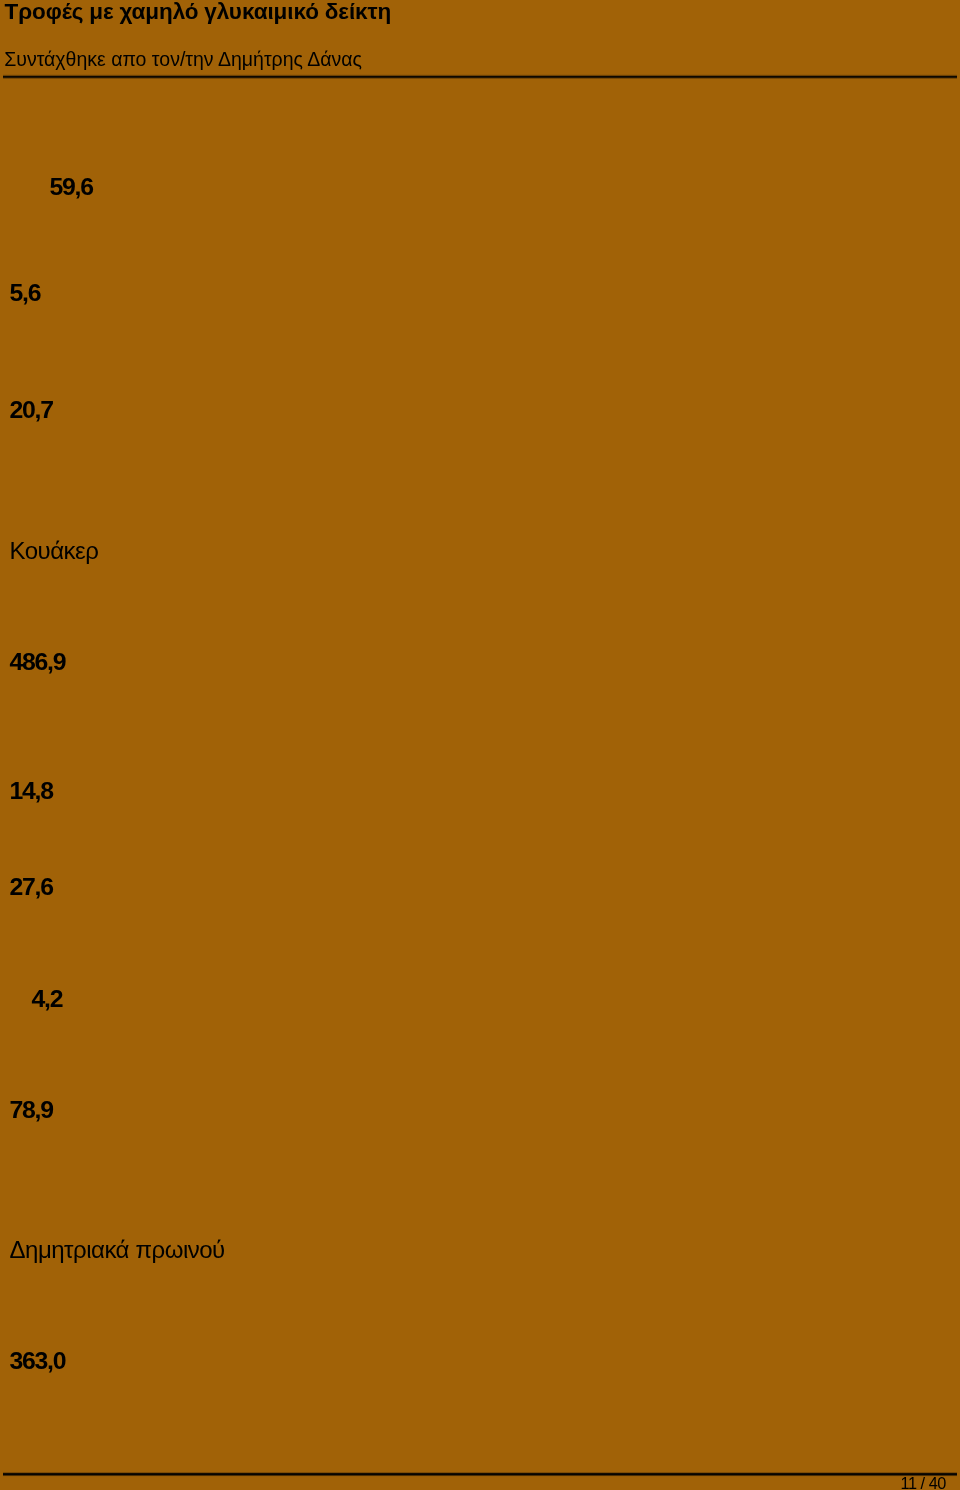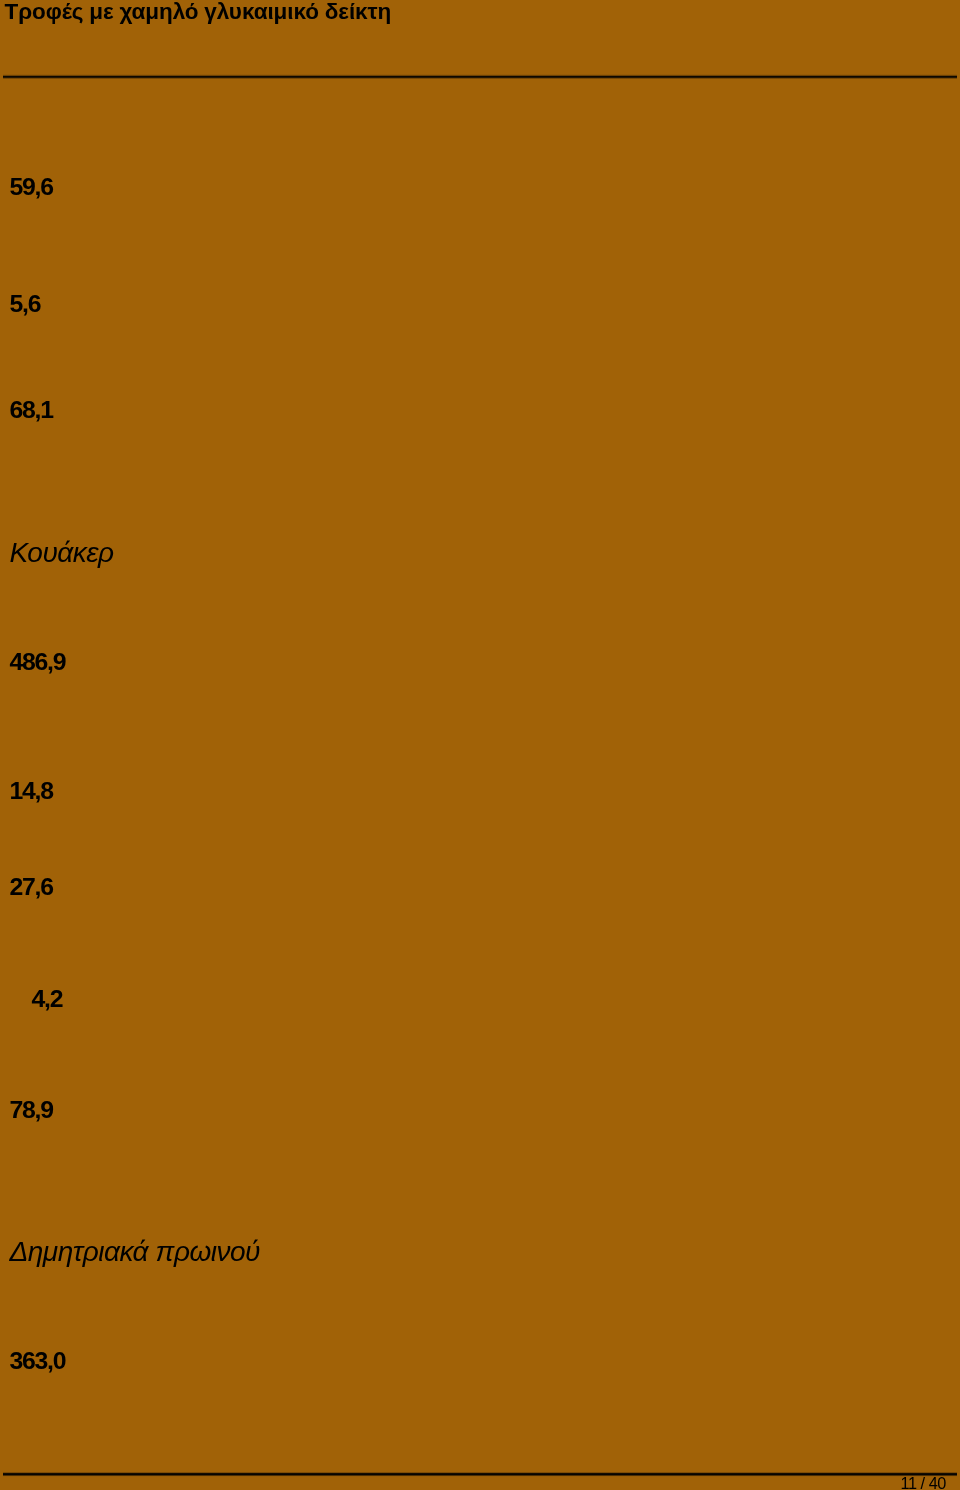--- a/index.html
+++ b/index.html
@@ -88,38 +88,38 @@
     white-space: nowrap;
     line-height: 1;
   }
   .entry.value {
     font-size: 24.8px;
     font-weight: bold;
     letter-spacing: -1.25px;
     color: #000000;
   }
   .entry.label {
-    font-size: 28px;
+    font-size: 24px;
     font-weight: normal;
     letter-spacing: -0.5px;
     word-spacing: 0.3px;
     color: #000000;
-    font-style: italic;
   }
 </style>
 </head>
 <body>
 
 <div class="page">
   <div class="doc-title">Τροφές με χαμηλό γλυκαιμικό δείκτη</div>
+  <div class="doc-byline">Συντάχθηκε απο τον/την Δημήτρης Δάνας</div>
   <div class="rule header-rule"></div>
   <div class="content">
-      <div class="entry value" style="top: 174.5px;">59,6</div>
-      <div class="entry value" style="top: 292px;">5,6</div>
-      <div class="entry value" style="top: 398px;">68,1</div>
+      <div class="entry value" style="top: 174.5px; margin-left: 40px;">59,6</div>
+      <div class="entry value" style="top: 281px;">5,6</div>
+      <div class="entry value" style="top: 398px;">20,7</div>
       <div class="entry label" style="top: 538.5px;">Κουάκερ</div>
       <div class="entry value" style="top: 650.4px;">486,9</div>
       <div class="entry value" style="top: 779px;">14,8</div>
       <div class="entry value" style="top: 874.7px;">27,6</div>
       <div class="entry value" style="top: 986.6px; margin-left: 22px;">4,2</div>
       <div class="entry value" style="top: 1098px;">78,9</div>
       <div class="entry label" style="top: 1237.8px;">Δημητριακά πρωινού</div>
       <div class="entry value" style="top: 1349px;">363,0</div>
     </div>
   <div class="rule footer-rule"></div>

